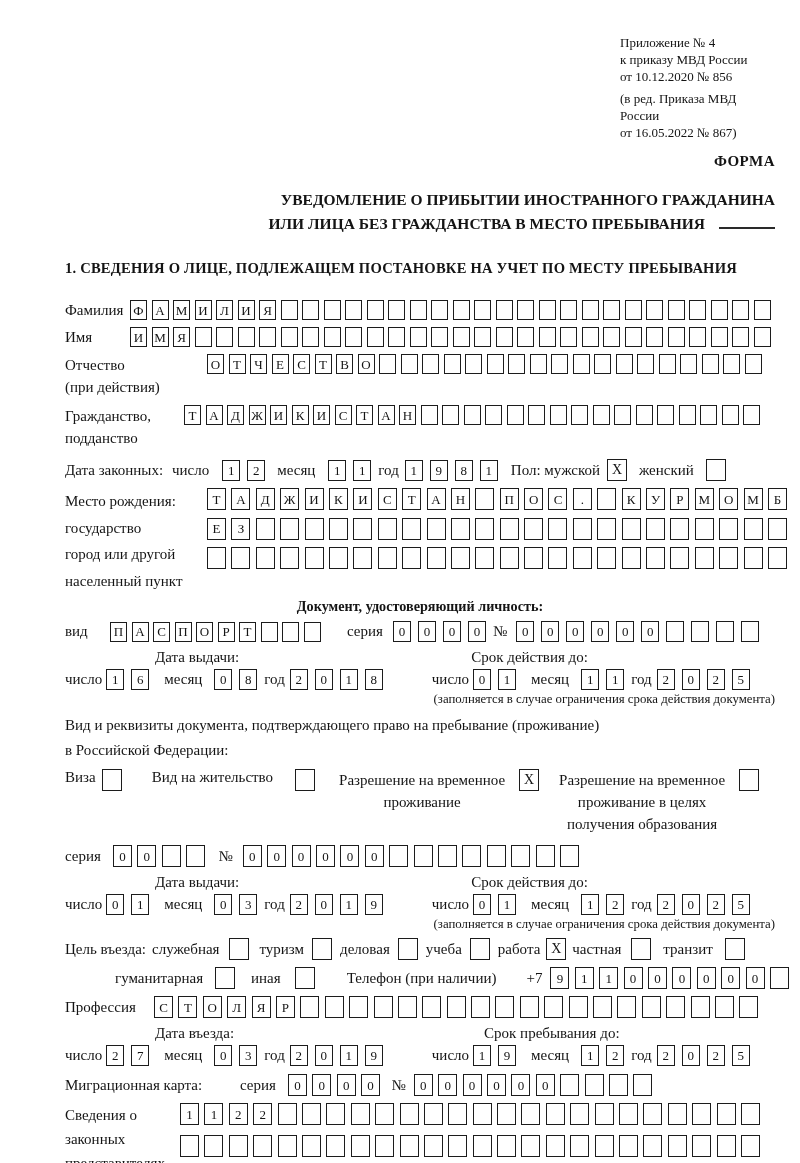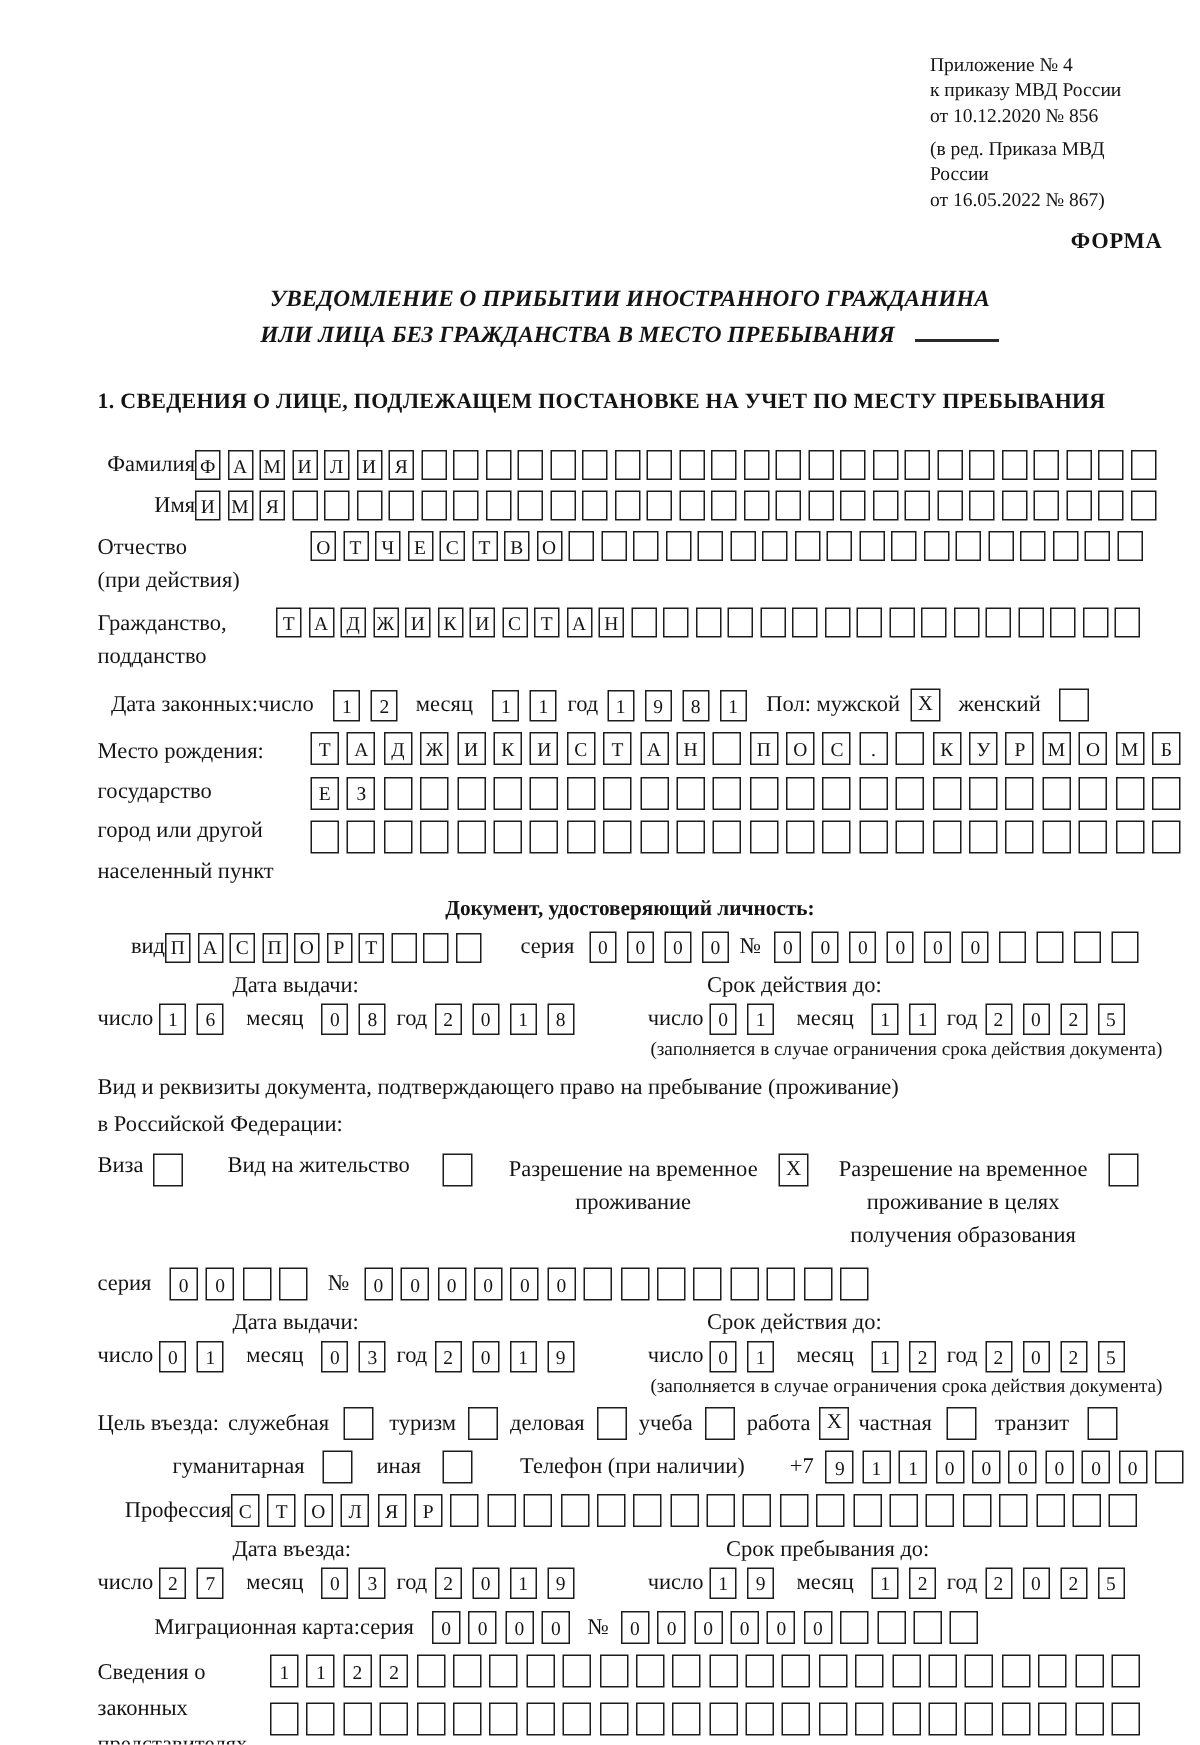--- a/index.html
+++ b/index.html
@@ -4,26 +4,26 @@
 <style>
   html,body{margin:0;padding:0;background:#fff;}
   body{width:800px;height:1163px;overflow:hidden;color:#141414;
        font-family:"Liberation Serif", serif;}
   .page{box-sizing:border-box;width:800px;height:1158px;padding:34px 25px 0 65px;position:relative;}
 
   
   .appendix{margin-left:555px;font-size:13px;line-height:17px;}
   .amend{margin-top:5px;}
   .forma{text-align:right;font-weight:bold;font-size:15px;margin-top:12px;letter-spacing:.5px;}
-  .title{text-align:center;font-weight:bold;font-size:15.5px;line-height:24px;margin-top:18px;font-style:italic;}
+  .title{text-align:right;font-weight:bold;font-size:15.5px;line-height:24px;margin-top:18px;}
   .uline{display:inline-block;width:56px;border-bottom:2px solid #2a2a2a;margin-left:14px;vertical-align:baseline;}
   .sec1{font-weight:bold;font-size:14.6px;margin-top:24px;letter-spacing:.2px;}
 
   
-  .frow{display:flex;align-items:center;margin-bottom:7px;text-align:right;}
+  .frow{display:flex;align-items:center;margin-bottom:7px;}
   .frow2{display:flex;align-items:flex-start;margin-bottom:7px;}
   .lbl{font-size:15px;flex:none;}
   .lblblock{flex:none;font-size:15px;line-height:22px;}
   .boxes{display:inline-flex;flex:none;align-items:center;}
 
   
   .cbox{box-sizing:border-box;display:inline-flex;align-items:center;justify-content:center;
         width:17px;height:20px;border:1.7px solid #1c1c1c;margin-right:4.5px;
         font-size:13px;line-height:1;background:#fff;flex:none;}
   .boxes.w .cbox{width:19px;height:22px;margin-right:5.4px;}

